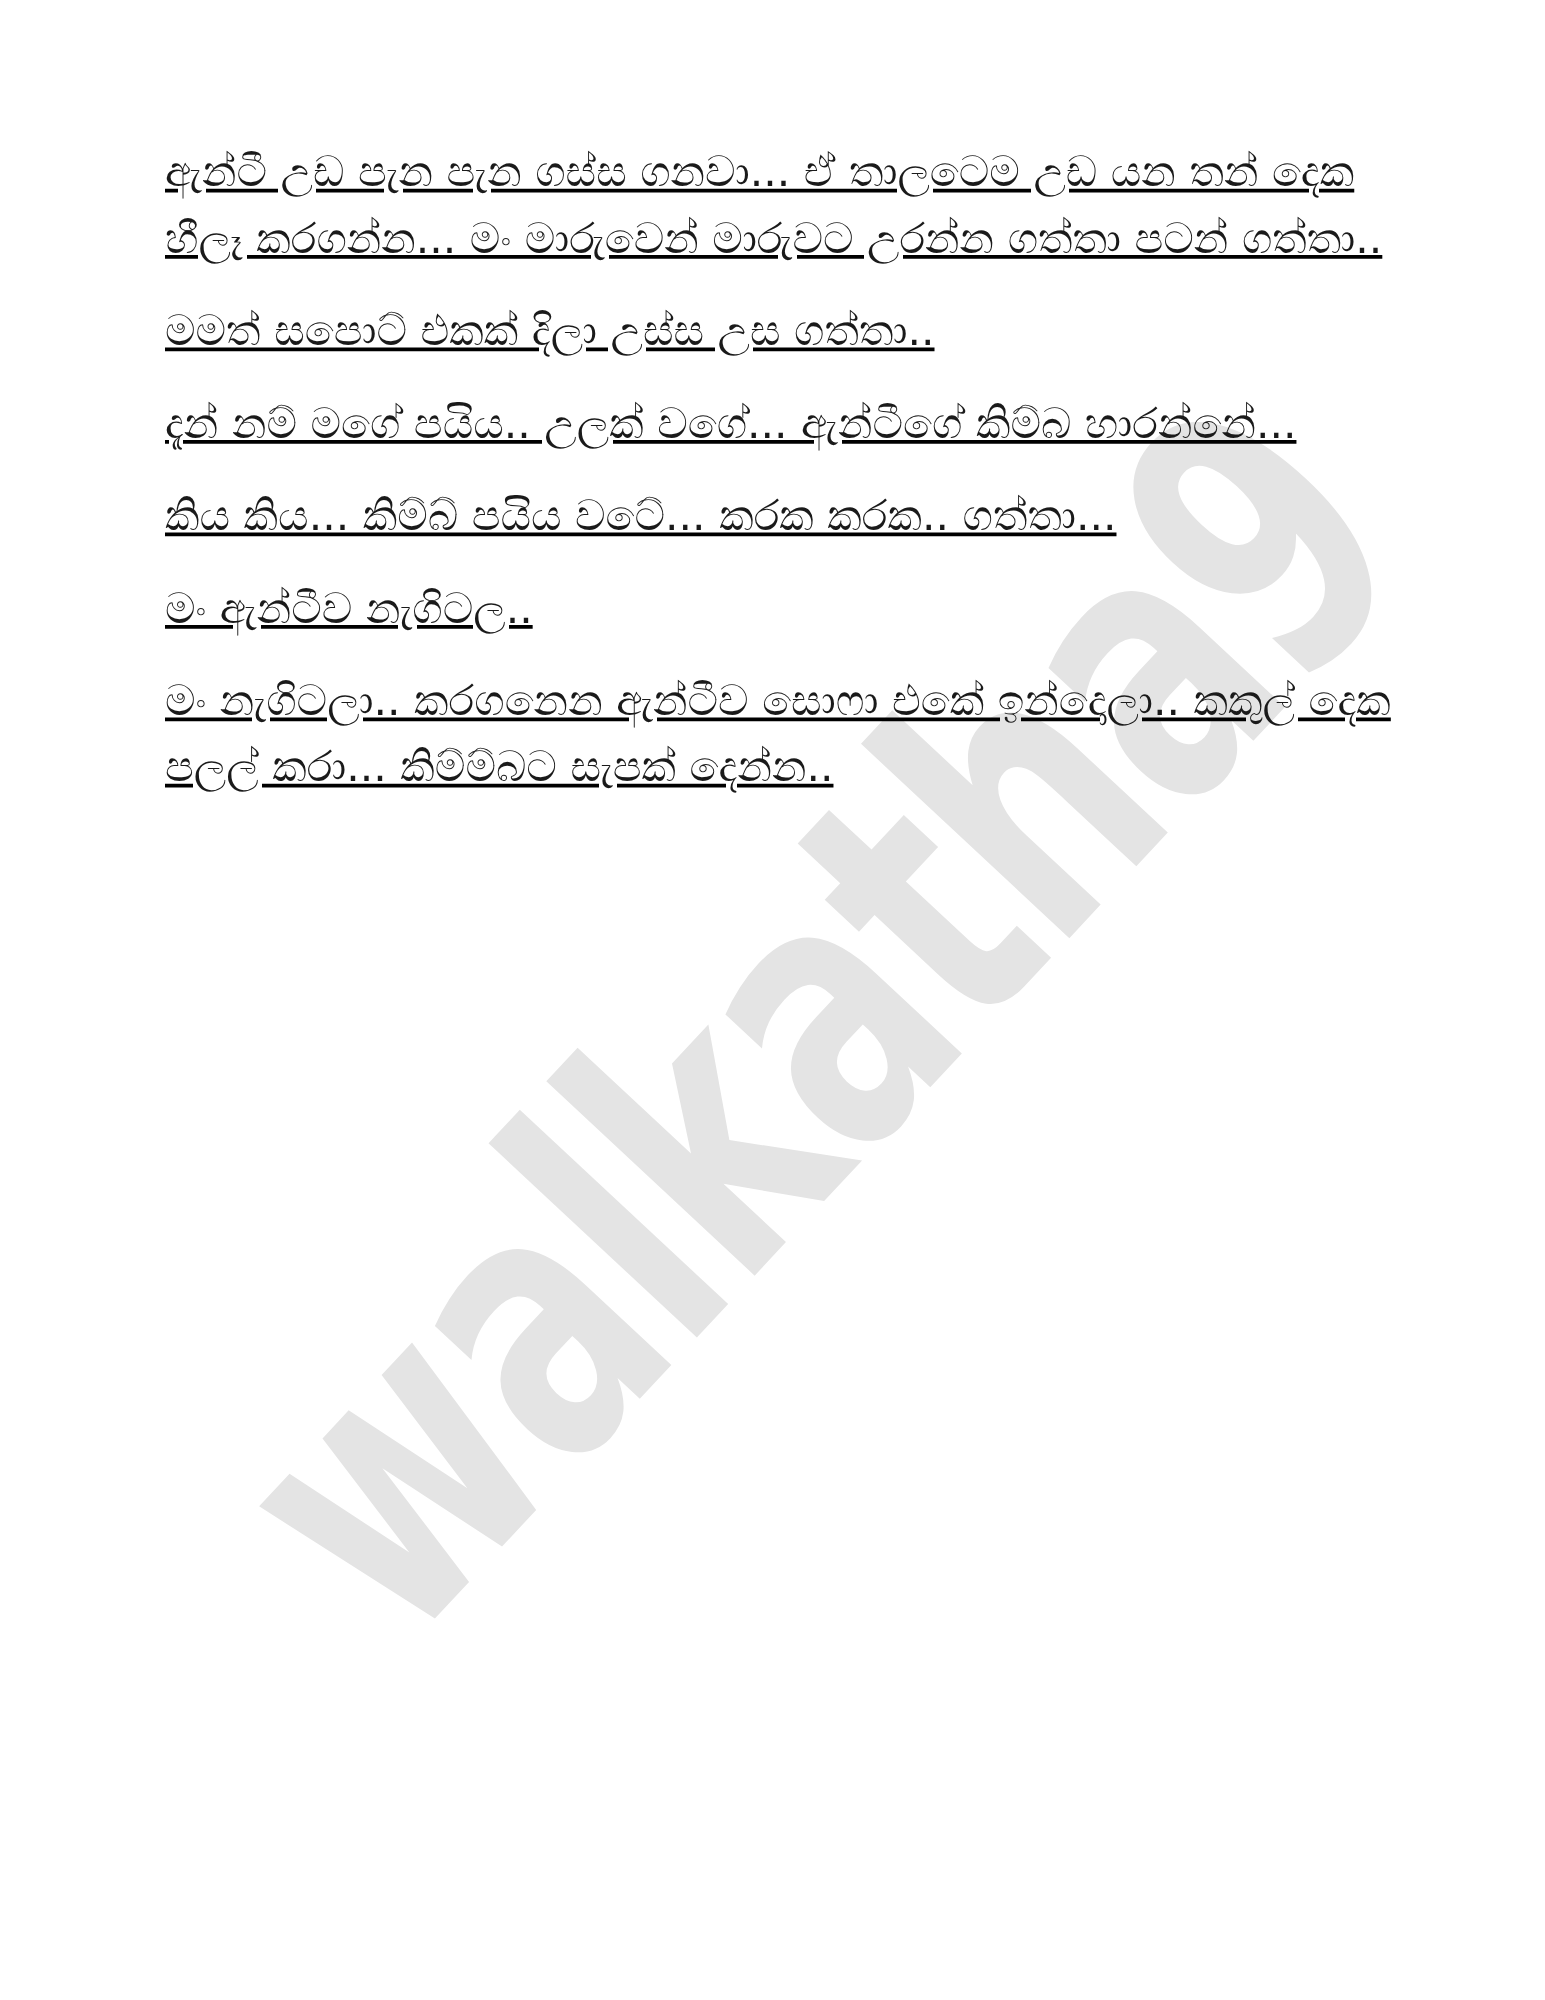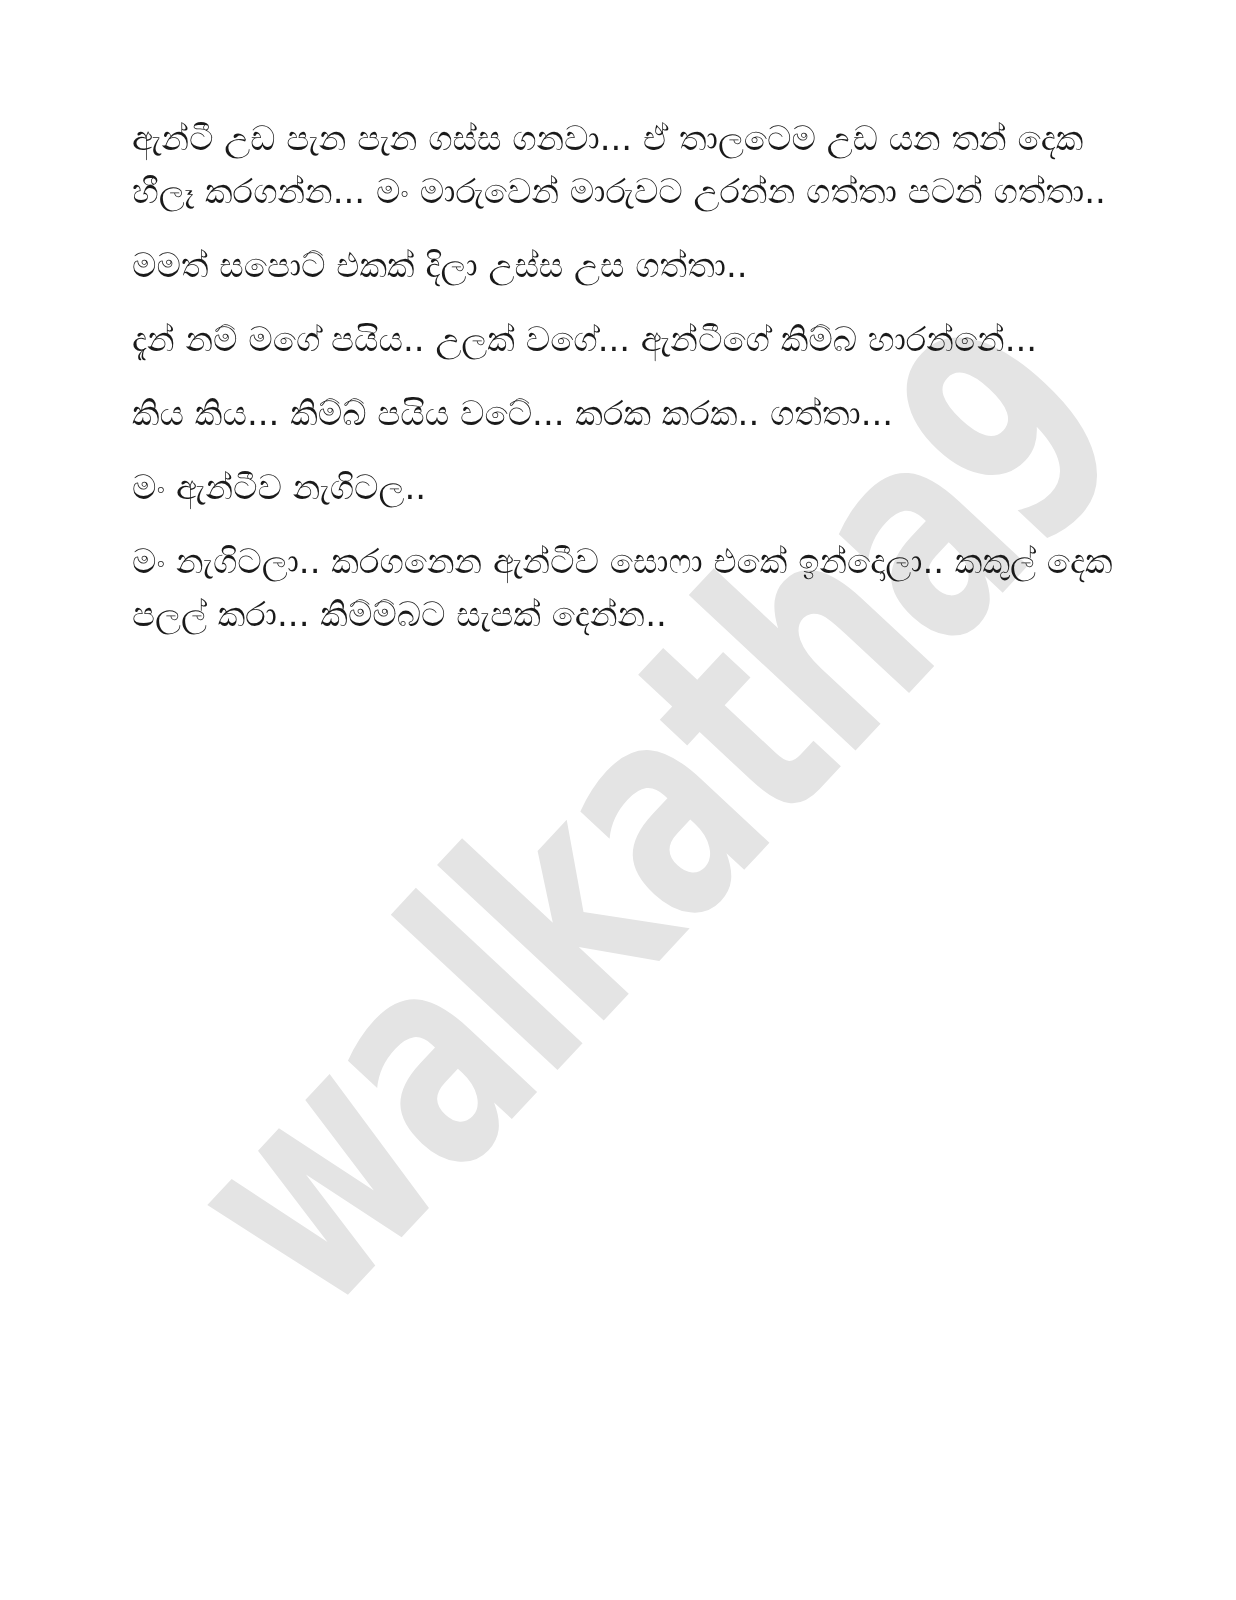--- a/index.html
+++ b/index.html
@@ -33,20 +33,21 @@
     z-index: 0;
     user-select: none;
     pointer-events: none;
   }
   .content {
     position: absolute;
     left: 132px;
     top: 112px;
     width: 982px;
     z-index: 1;
+    text-decoration: underline;
   }
   .para {
     margin: 0 0 21px 0;
     font-size: 34px;
     line-height: 53px;
     color: #1a1a1a;
     font-family: "DejaVu Sans", sans-serif;
     text-align: left;
     word-break: break-word;
   }

